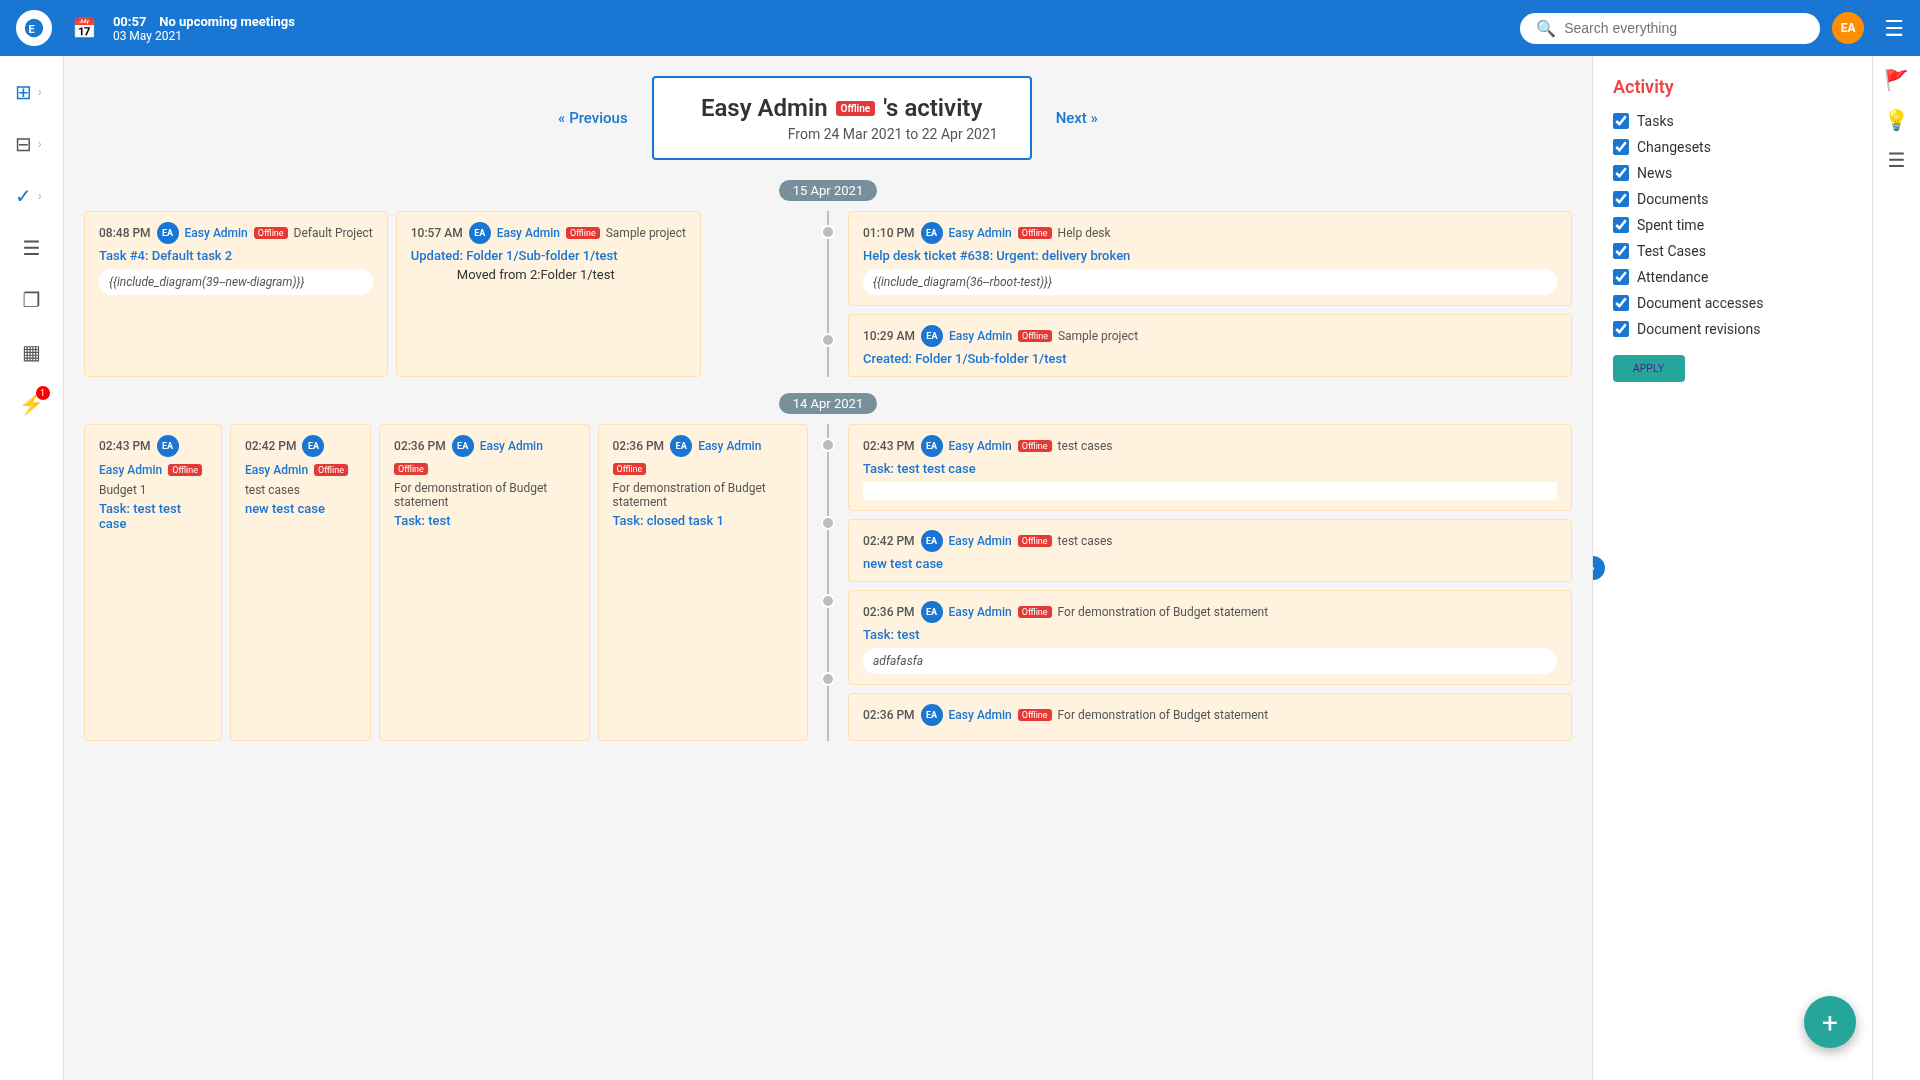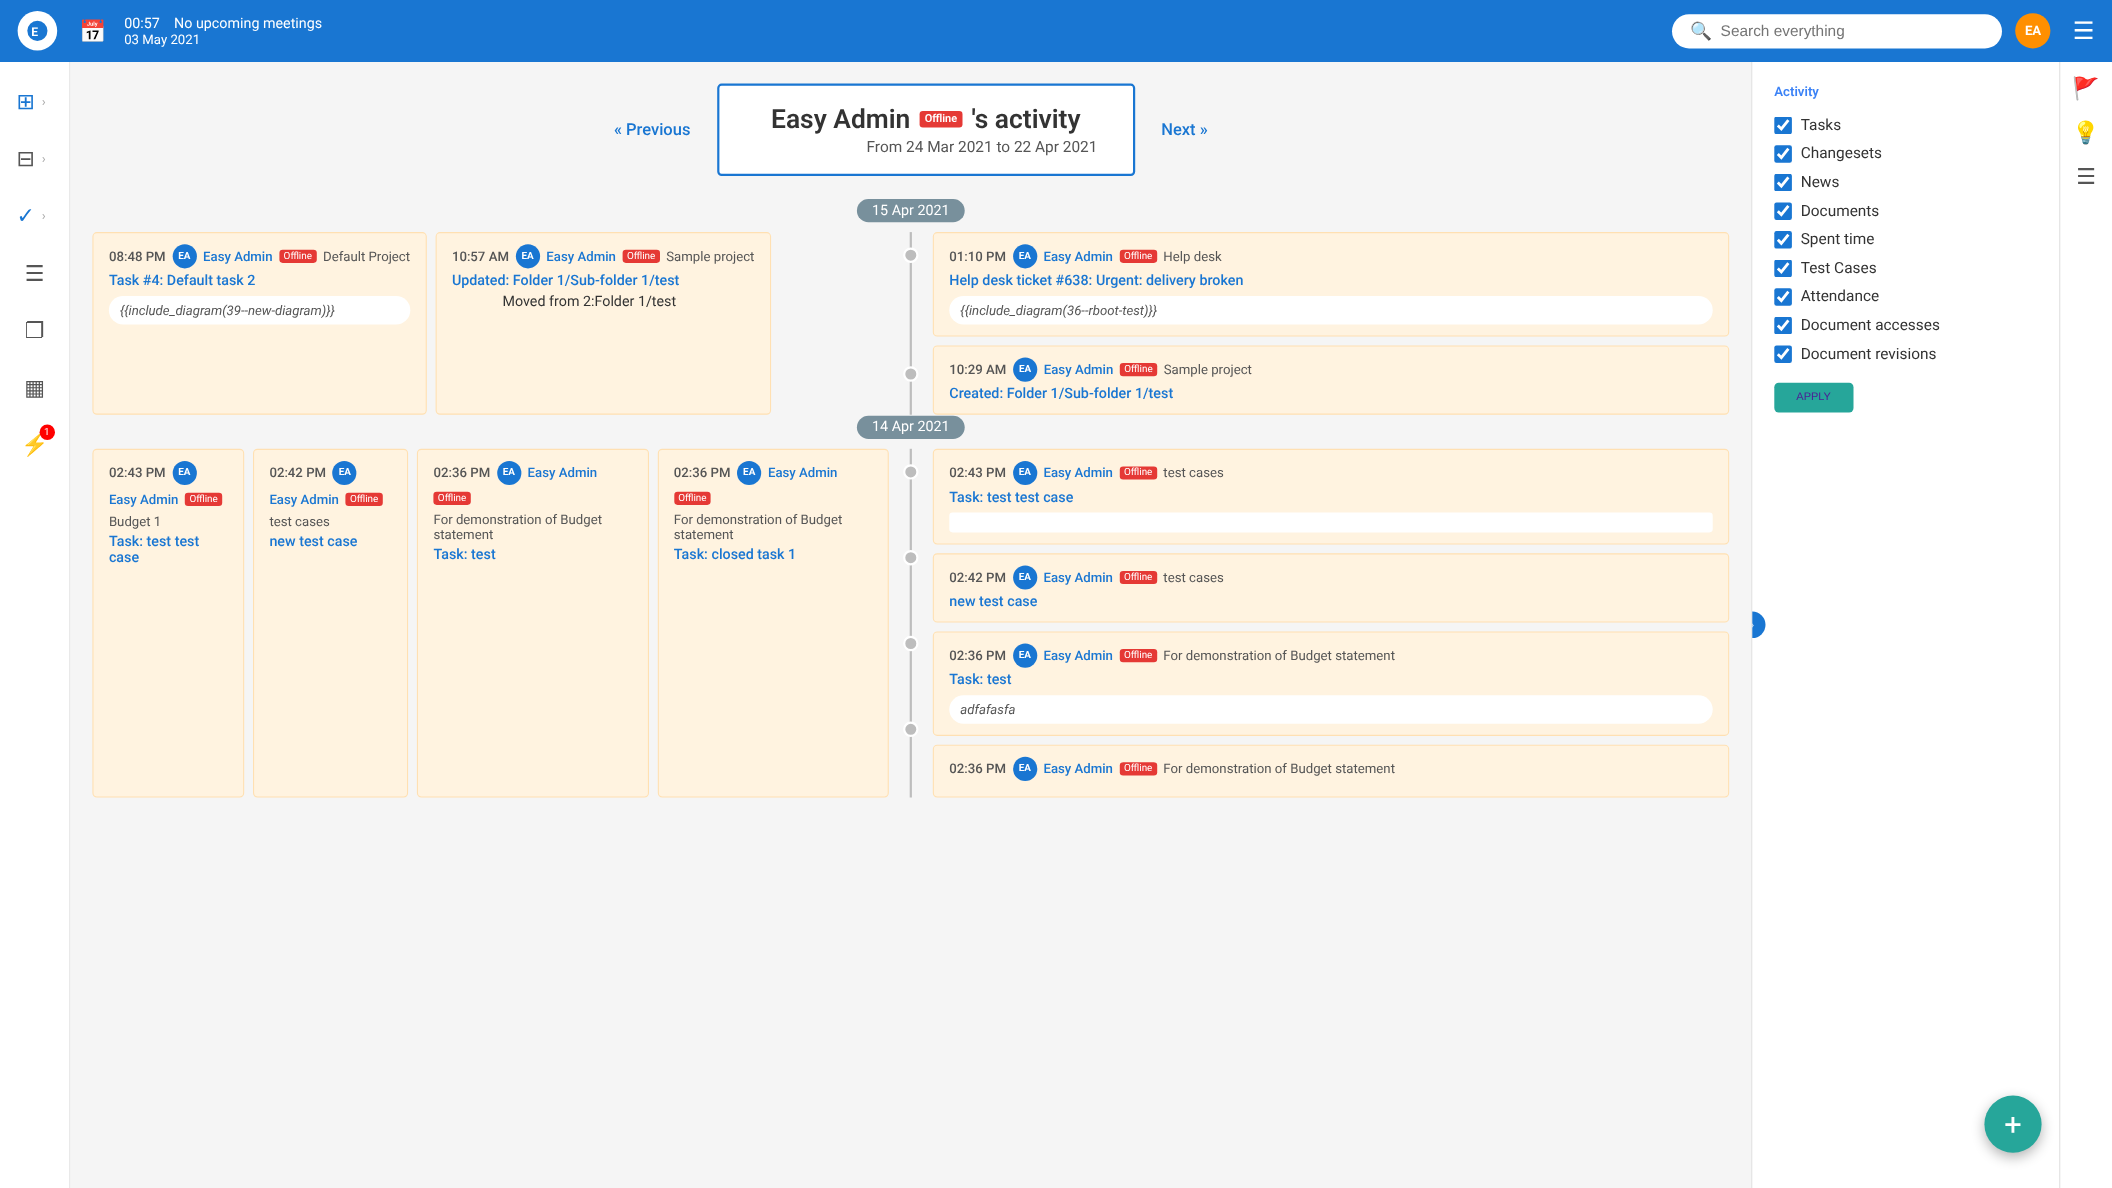--- a/index.html
+++ b/index.html
@@ -29,21 +29,21 @@
       color: white;
       font-size: 20px;
       margin-left: 8px;
     }
     .topbar-time-info {
       display: flex;
       flex-direction: column;
       color: white;
       margin-left: 4px;
     }
-    .topbar-time { font-size: 13px; font-weight: 400; }
+    .topbar-time { font-size: 13px; font-weight: 700; }
     .topbar-date { font-size: 12px; }
     .topbar-spacer { flex: 1; }
     .search-box {
       background: white;
       border-radius: 20px;
       padding: 6px 16px;
       display: flex;
       align-items: center;
       width: 300px;
       gap: 8px;
@@ -175,21 +175,21 @@
     .nav-btn {
       font-size: 15px;
       color: #1976d2;
       cursor: pointer;
       font-weight: 500;
     }
 
     
     .date-separator {
       text-align: center;
-      margin: 0 0 12px;
+      margin: 16px 0 12px;
       position: relative;
     }
     .date-separator span {
       background: #78909c;
       color: white;
       border-radius: 12px;
       padding: 3px 14px;
       font-size: 13px;
     }
 
@@ -264,23 +264,23 @@
       width: 280px;
       background: white;
       border-left: 1px solid #e0e0e0;
       padding: 20px 20px;
       height: calc(1080px - 56px);
       overflow-y: auto;
       flex-shrink: 0;
       position: relative;
     }
     .filter-sidebar h2 {
-      font-size: 12px;
+      font-size: 18px;
       font-weight: 600;
-      color: #3b82f6;
+      color: #ef4444;
       margin-bottom: 16px;
     }
     .filter-item {
       display: flex;
       align-items: center;
       gap: 8px;
       margin-bottom: 10px;
       cursor: pointer;
     }
     .filter-item input[type=checkbox] {

